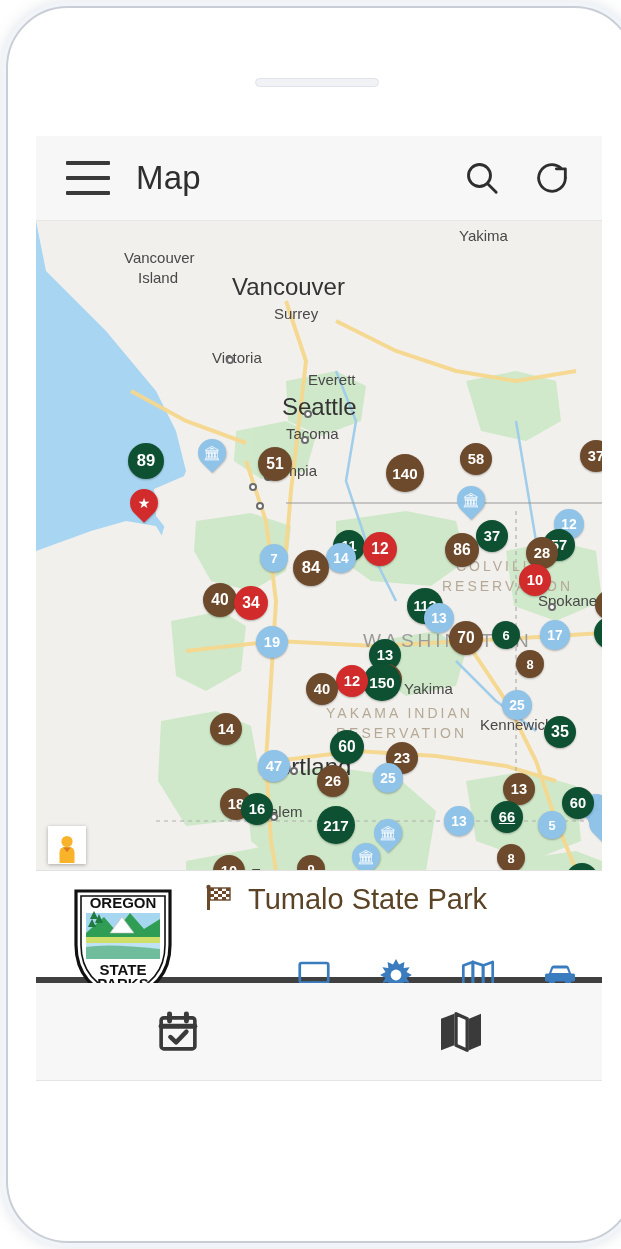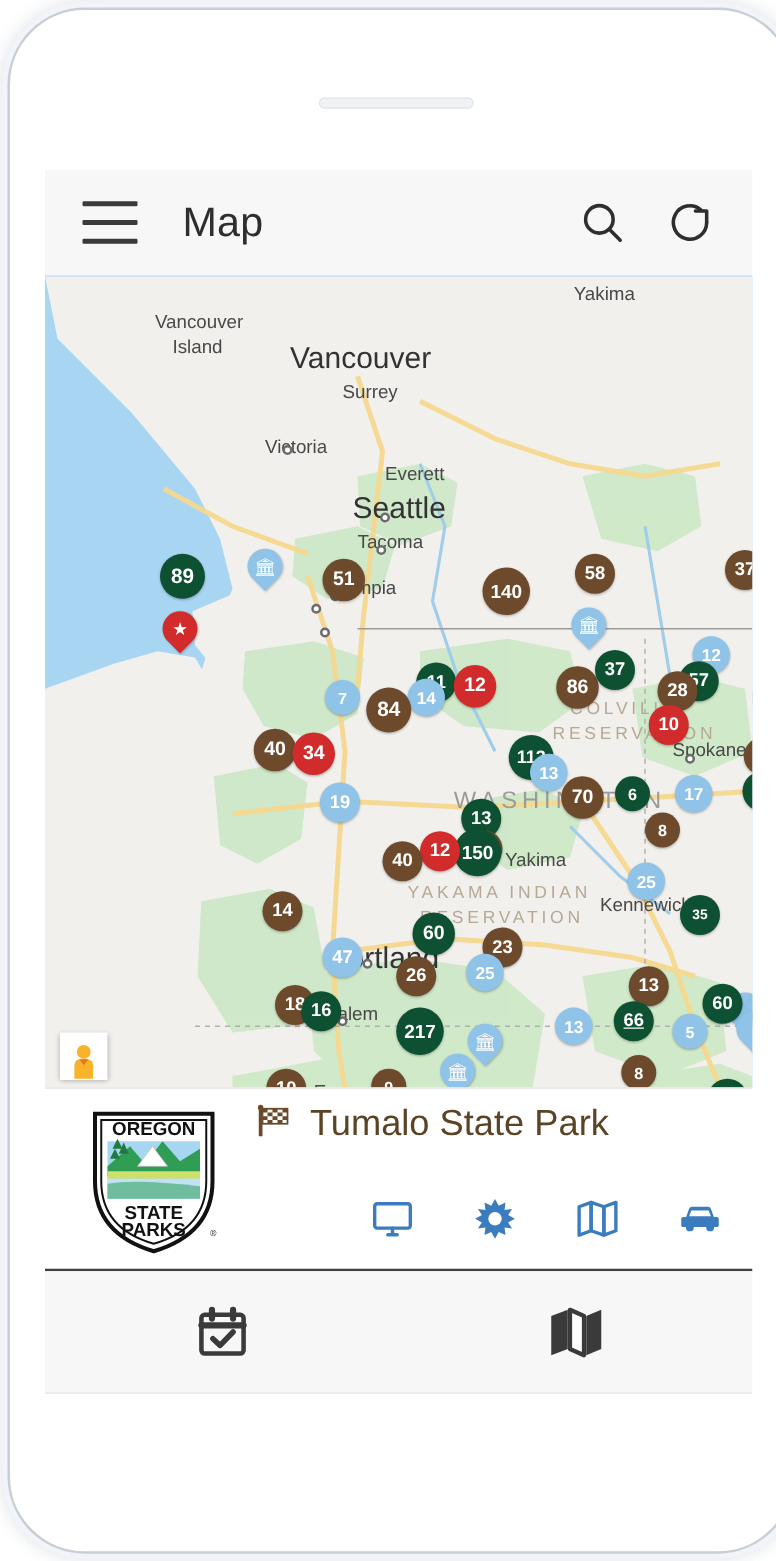--- a/index.html
+++ b/index.html
@@ -43,21 +43,21 @@
     position: relative;
     height: 85px;
     background: #f7f7f7;
     border-bottom: 1px solid #e6e6e6;
     display: flex;
     align-items: center;
     padding: 0 28px 0 30px;
   }
   #hamburger-button { width: 44px; height: 34px; display:flex; flex-direction:column; justify-content:space-between; cursor:pointer; }
   #hamburger-button i { display:block; height:4px; background:#3a3a3a; border-radius:1px; }
-  #app-title { font-size: 33px; color: #2e2e2e; margin-left: 36px; letter-spacing: .2px; font-weight: 400; }
+  #app-title { font-size: 33px; color: #2e2e2e; margin-left: 26px; letter-spacing: .2px; font-weight: 400; }
   #appbar-actions { margin-left: auto; display: flex; align-items: center; gap: 26px; }
   .appbar-icon { width: 44px; height: 44px; display: flex; align-items: center; justify-content: center; cursor: pointer; }
   .appbar-icon svg { display: block; }
 
   
   #map-area {
     position: relative;
     height: 649px;
     background: #a8d5f2;
     overflow: hidden;
@@ -109,24 +109,24 @@
     position: absolute; left: 12px; bottom: 6px;
     width: 38px; height: 38px;
     background: #ffffff;
     box-shadow: 0 1px 4px rgba(0,0,0,.3);
     display: flex; align-items: flex-end; justify-content: center;
   }
 
   
   #park-panel {
     position: relative;
-    height: 147px;
+    height: 113px;
     background: #ffffff;
     border-top: 1px solid #e2e2e2;
-    border-bottom: 2px solid #404040;
+    border-bottom: 6px solid #404040;
   }
   #park-logo { position:absolute; left: 28px; top: 12px; width: 118px; height: 122px; }
   #park-title-row { position:absolute; left: 168px; top: 12px; display:flex; align-items:center; gap: 14px; }
   #park-title { font-size: 29px; color: #5b4326; font-weight: 400; }
   #park-action-icons { position:absolute; right: 22px; top: 84px; display:flex; align-items:center; gap: 42px; }
   .park-action { width: 40px; height: 40px; display:flex; align-items:center; justify-content:center; cursor:pointer; }
 
   
   #tab-bar {
     position: relative;
@@ -316,21 +316,21 @@
           <div class="cluster blue" style="left: 504px; top: 399px; width: 30px; height: 30px; font-size: 13.8px;">17</div>
           <div class="cluster blue" style="left: 220px; top: 405px; width: 32px; height: 32px; font-size: 14.7px;">19</div>
           <div class="cluster green" style="left: 333px; top: 418px; width: 32px; height: 32px; font-size: 14.7px;">13</div>
           <div class="cluster brown" style="left: 480px; top: 429px; width: 28px; height: 28px; font-size: 12.9px;">8</div>
           <div class="cluster brown" style="left: 336px; top: 443px; width: 30px; height: 30px; font-size: 13.8px;">13</div>
           <div class="cluster green" style="left: 327px; top: 442px; width: 38px; height: 38px; font-size: 15.2px;">150</div>
           <div class="cluster red" style="left: 300px; top: 444px; width: 32px; height: 32px; font-size: 14.7px;">12</div>
           <div class="cluster brown" style="left: 270px; top: 452px; width: 32px; height: 32px; font-size: 14.7px;">40</div>
           <div class="cluster blue" style="left: 466px; top: 469px; width: 30px; height: 30px; font-size: 13.8px;">25</div>
           <div class="cluster brown" style="left: 174px; top: 492px; width: 32px; height: 32px; font-size: 14.7px;">14</div>
-          <div class="cluster green" style="left: 508px; top: 495px; width: 32px; height: 32px; font-size: 11px;">35</div>
+          <div class="cluster green" style="left: 508px; top: 495px; width: 32px; height: 32px; font-size: 16px;">35</div>
           <div class="cluster green" style="left: 294px; top: 509px; width: 34px; height: 34px; font-size: 15.6px;">60</div>
           <div class="cluster brown" style="left: 350px; top: 521px; width: 32px; height: 32px; font-size: 14.7px;">23</div>
           <div class="cluster blue" style="left: 222px; top: 529px; width: 32px; height: 32px; font-size: 14.7px;">47</div>
           <div class="cluster brown" style="left: 281px; top: 544px; width: 32px; height: 32px; font-size: 14.7px;">26</div>
           <div class="cluster blue" style="left: 337px; top: 542px; width: 30px; height: 30px; font-size: 13.8px;">25</div>
           <div class="cluster brown" style="left: 467px; top: 552px; width: 32px; height: 32px; font-size: 14.7px;">13</div>
           <div class="cluster green" style="left: 526px; top: 566px; width: 32px; height: 32px; font-size: 14.7px;">60</div>
           <div class="cluster brown" style="left: 184px; top: 567px; width: 32px; height: 32px; font-size: 14.7px;">18</div>
           <div class="cluster green" style="left: 205px; top: 572px; width: 32px; height: 32px; font-size: 14.7px;">16</div>
           <div class="cluster green" style="left: 281px; top: 585px; width: 38px; height: 38px; font-size: 15.2px;">217</div>

